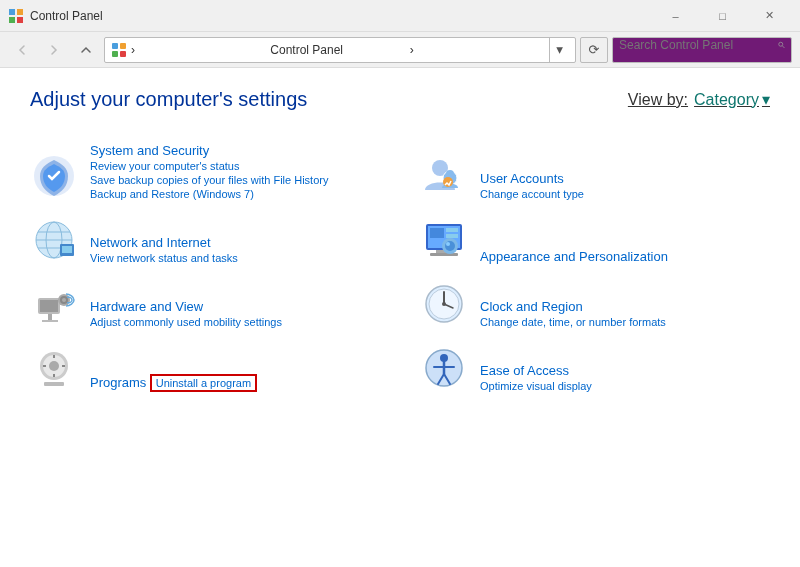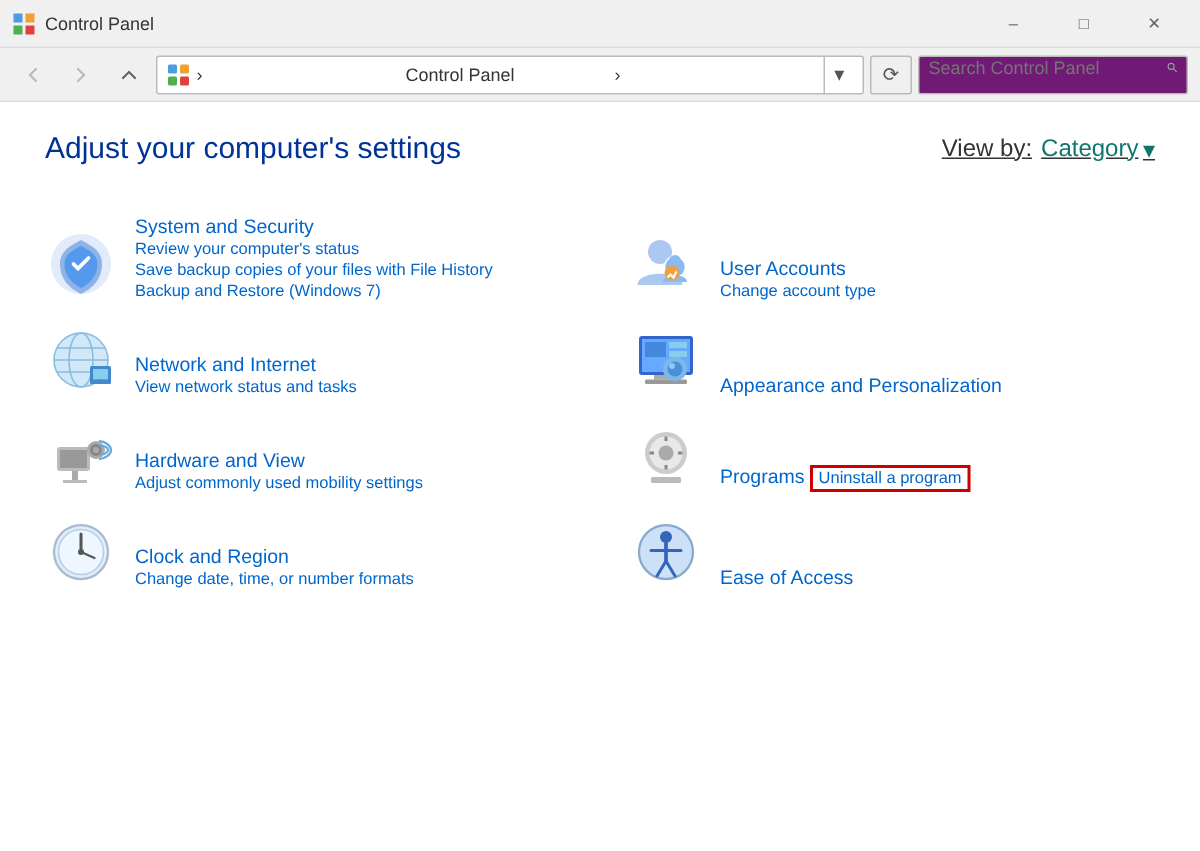--- a/index.html
+++ b/index.html
@@ -396,62 +396,63 @@
       </div>
       <div class="category-content">
         <a class="category-title">Hardware and View</a>
         <a class="category-link">Adjust commonly used mobility settings</a>
       </div>
     </div>
 
     <div class="category-item">
       <div class="category-icon">
         <svg width="48" height="48" viewBox="0 0 48 48">
+          <circle cx="24" cy="24" r="18" fill="#ddeeff" stroke="#aabbcc" stroke-width="1.5"></circle>
+          <circle cx="24" cy="24" r="15" fill="#eef6ff" stroke="#bbccdd" stroke-width="1"></circle>
+          <line x1="24" y1="24" x2="24" y2="12" stroke="#555" stroke-width="2" stroke-linecap="round"></line>
+          <line x1="24" y1="24" x2="33" y2="28" stroke="#555" stroke-width="1.5" stroke-linecap="round"></line>
+          <circle cx="24" cy="24" r="2" fill="#555"></circle>
+        </svg>
+      </div>
+      <div class="category-content">
+        <a class="category-title">Clock and Region</a>
+        <a class="category-link">Change date, time, or number formats</a>
+      </div>
+    </div>
+
+    <div class="category-item">
+      <div class="category-icon">
+        <svg width="48" height="48" viewBox="0 0 48 48">
           <circle cx="24" cy="22" r="14" fill="#ccc"></circle>
           <circle cx="24" cy="22" r="11" fill="#e8e8e8"></circle>
           <circle cx="24" cy="22" r="5" fill="#aaa"></circle>
           <rect x="14" y="38" width="20" height="4" rx="1" fill="#bbb"></rect>
           <line x1="24" y1="11" x2="24" y2="14" stroke="#888" stroke-width="2"></line>
           <line x1="24" y1="30" x2="24" y2="33" stroke="#888" stroke-width="2"></line>
           <line x1="13" y1="22" x2="16" y2="22" stroke="#888" stroke-width="2"></line>
           <line x1="32" y1="22" x2="35" y2="22" stroke="#888" stroke-width="2"></line>
         </svg>
       </div>
       <div class="category-content">
         <a class="category-title">Programs</a>
         <a class="category-link highlighted">Uninstall a program</a>
       </div>
     </div>
 
     <div class="category-item">
       <div class="category-icon">
         <svg width="48" height="48" viewBox="0 0 48 48">
-          <circle cx="24" cy="24" r="18" fill="#ddeeff" stroke="#aabbcc" stroke-width="1.5"></circle>
-          <circle cx="24" cy="24" r="15" fill="#eef6ff" stroke="#bbccdd" stroke-width="1"></circle>
-          <line x1="24" y1="24" x2="24" y2="12" stroke="#555" stroke-width="2" stroke-linecap="round"></line>
-          <line x1="24" y1="24" x2="33" y2="28" stroke="#555" stroke-width="1.5" stroke-linecap="round"></line>
-          <circle cx="24" cy="24" r="2" fill="#555"></circle>
-        </svg>
-      </div>
-      <div class="category-content">
-        <a class="category-title">Clock and Region</a>
-        <a class="category-link">Change date, time, or number formats</a>
-      </div>
-    </div>
-
-    <div class="category-item">
-      <div class="category-icon">
-        <svg width="48" height="48" viewBox="0 0 48 48">
           <circle cx="24" cy="24" r="18" fill="#cce0f8" stroke="#88aacc" stroke-width="1.5"></circle>
           <circle cx="24" cy="14" r="4" fill="#3366bb"></circle>
           <line x1="24" y1="18" x2="24" y2="30" stroke="#3366bb" stroke-width="2.5" stroke-linecap="round"></line>
           <line x1="14" y1="23" x2="34" y2="23" stroke="#3366bb" stroke-width="2" stroke-linecap="round"></line>
           <line x1="24" y1="30" x2="18" y2="40" stroke="#3366bb" stroke-width="2" stroke-linecap="round"></line>
           <line x1="24" y1="30" x2="30" y2="40" stroke="#3366bb" stroke-width="2" stroke-linecap="round"></line>
         </svg>
       </div>
       <div class="category-content">
         <a class="category-title">Ease of Access</a>
+        <a class="category-link">Optimize visual display</a>
       </div>
     </div>
 
   </div>
 </div>
 
 </body></html>

